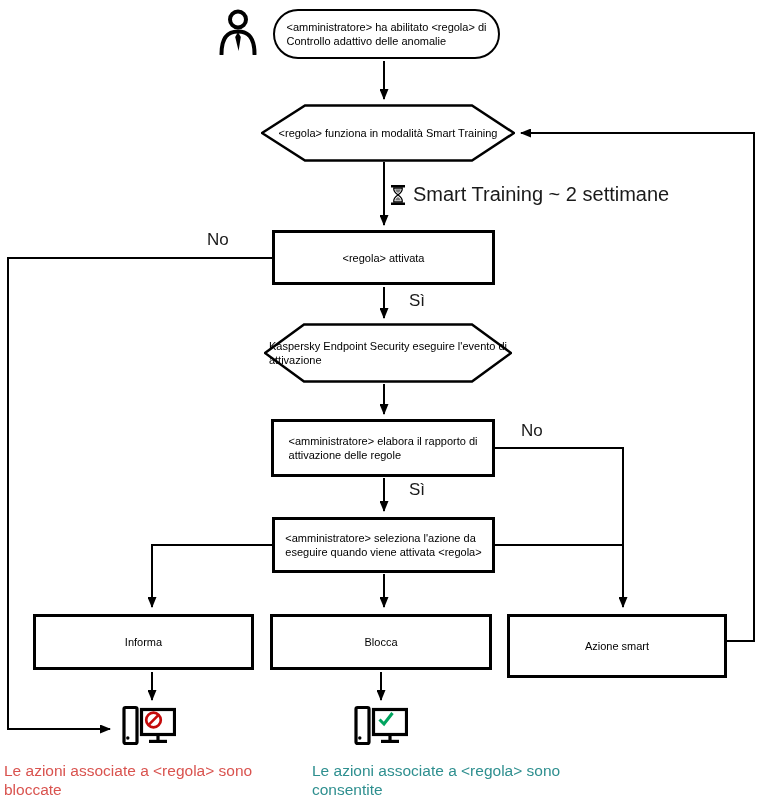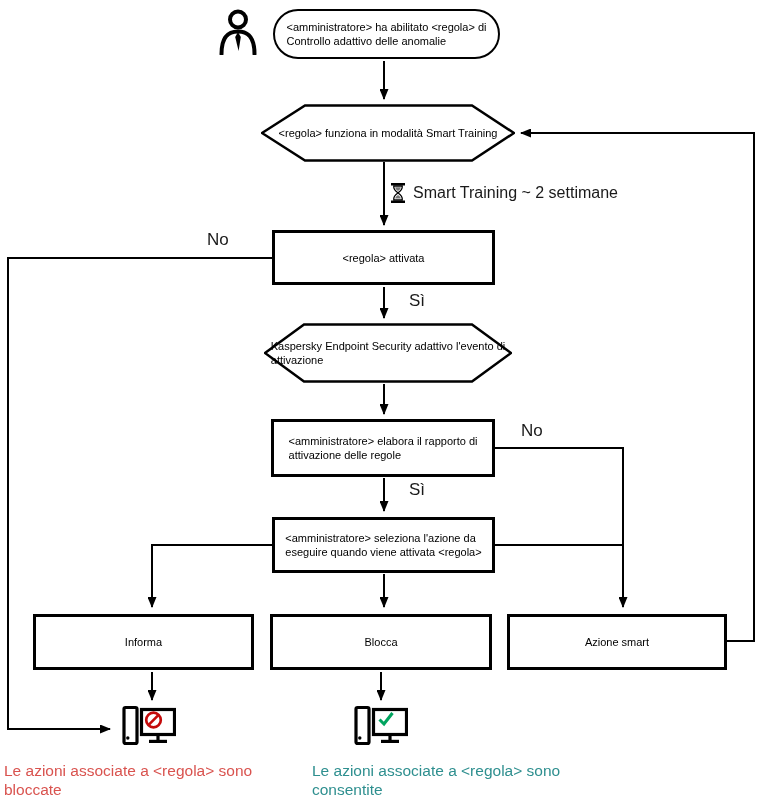--- a/index.html
+++ b/index.html
@@ -12,21 +12,21 @@
         text-align:left;z-index:1;box-sizing:border-box;}
   .rectnode{border:3px solid #000;}
   .stadium{border:2.5px solid #000;border-radius:26px;}
   .hexwrap{background:transparent;}
   .hexwrap svg{position:absolute;left:0;top:0;}
   .hexwrap .ntext{position:relative;z-index:2;}
   .ntext{font-size:11px;line-height:14px;color:#000;}
   .ntext .line{display:block;}
   .nowrap{white-space:nowrap;}
   .edge-label{position:absolute;z-index:2;font-size:17px;color:#1a1a1a;}
-  .timer{position:absolute;z-index:2;display:flex;align-items:center;gap:8px;font-size:16px;color:#1a1a1a;}
+  .timer{position:absolute;z-index:2;display:flex;align-items:center;gap:8px;font-size:20px;color:#1a1a1a;}
   .icon{position:absolute;z-index:1;}
   .caption{position:absolute;z-index:2;text-align:left;font-size:15.5px;line-height:19px;}
   .caption .line{display:block;}
 </style>
 </head>
 <body>
 
 <div class="canvas">
 
   <svg class="connectors" width="757" height="812">
@@ -88,21 +88,21 @@
   <div class="edge-label" style="left:207px;top:230px">No</div>
   <div class="edge-label" style="left:409px;top:291px">Sì</div>
   <div class="edge-label" style="left:521px;top:421px">No</div>
   <div class="edge-label" style="left:409px;top:480px">Sì</div>
 
   <div class="node hexwrap" style="left:264px;top:323px;width:248px;height:60px">
     <svg width="248" height="60">
       <polygon points="1,30 40,1.5 208,1.5 247,30 208,58.5 40,58.5" fill="#fff" stroke="#000" stroke-width="2.5"></polygon>
     </svg>
     <span class="ntext">
-      <span class="line">Kaspersky Endpoint Security adattivo l'evento di</span>
+      <span class="line">Kaspersky Endpoint Security eseguire l'evento di</span>
       <span class="line">attivazione</span>
     </span>
   </div>
 
   <div class="node rectnode" style="left:272px;top:517px;width:223px;height:56px">
     <span class="ntext">
       <span class="line">&lt;amministratore&gt; seleziona l'azione da</span>
       <span class="line">eseguire quando viene attivata &lt;regola&gt;</span>
     </span>
   </div>
@@ -113,21 +113,21 @@
       <span class="line">attivazione delle regole</span>
     </span>
   </div>
 
   <div class="node rectnode" style="left:33px;top:614px;width:221px;height:56px">
     <span class="ntext">Informa</span>
   </div>
   <div class="node rectnode" style="left:270px;top:614px;width:222px;height:56px">
     <span class="ntext">Blocca</span>
   </div>
-  <div class="node rectnode" style="left:507px;top:614px;width:220px;height:56px">
+  <div class="node rectnode" style="left:507px;top:614px;width:220px;height:64px">
     <span class="ntext">Azione smart</span>
   </div>
 
   <svg class="icon" style="left:122px;top:701px" width="54" height="46" viewBox="0 0 54 46">
     <rect x="2" y="6.5" width="13" height="36" rx="1.5" fill="#fff" stroke="#000" stroke-width="3.2"></rect>
     <circle cx="5.8" cy="37" r="1.7" fill="#000"></circle>
     <rect x="19.5" y="8.5" width="33" height="25" fill="#fff" stroke="#000" stroke-width="3.2"></rect>
     <line x1="36" y1="33.5" x2="36" y2="40" stroke="#000" stroke-width="3.2"></line>
     <line x1="27" y1="40.4" x2="45" y2="40.4" stroke="#000" stroke-width="3.2"></line>
     <circle cx="31.5" cy="19" r="7.3" fill="#fff" style="stroke:var(--prohibition_red)" stroke-width="2.7"></circle>

